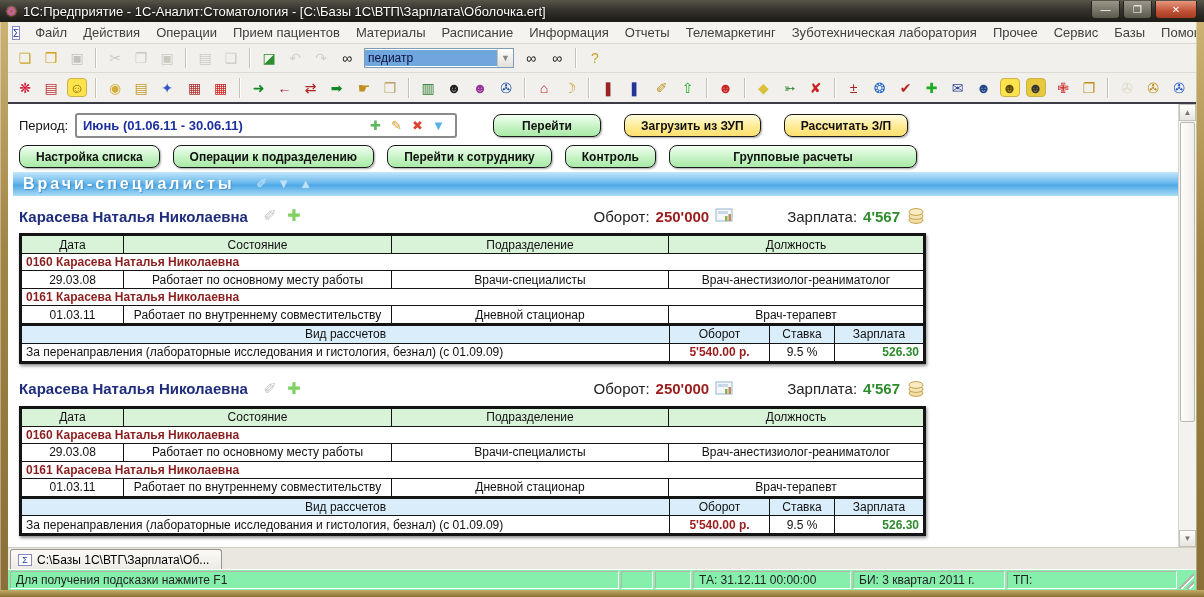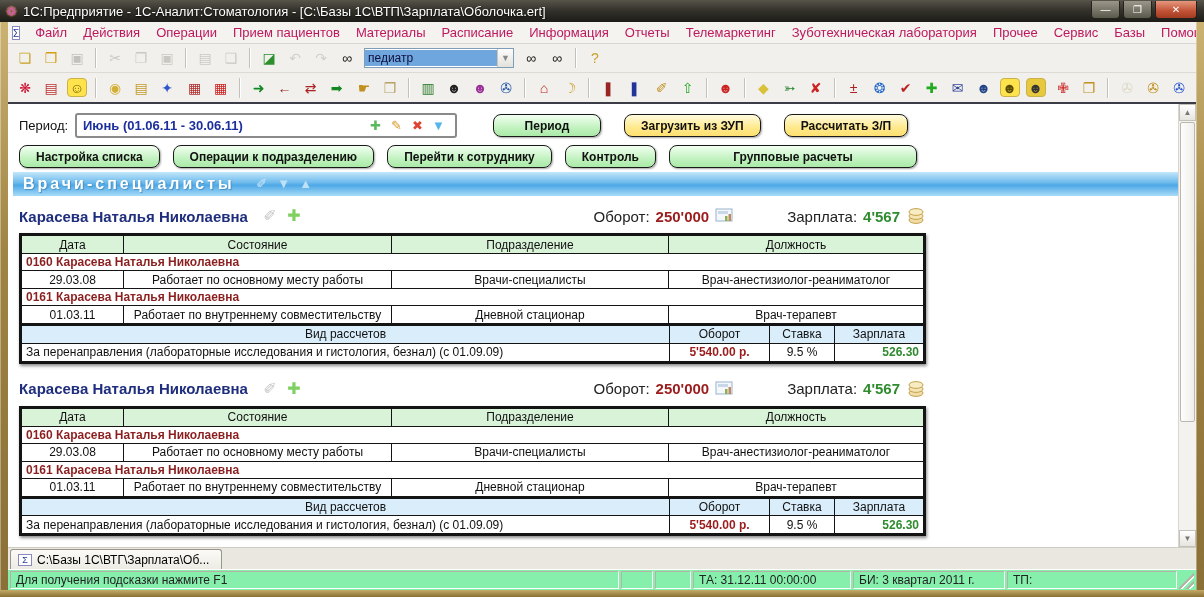--- a/index.html
+++ b/index.html
@@ -27,21 +27,21 @@
   }
   .wbtns .tbi[data-name="close-button"] { width:42px; background:linear-gradient(#e6977e,#c05135 60%,#a23b22); }
   .frame { flex:1; display:flex; min-height:0; }
   .edge { flex:0 0 8px; background:linear-gradient(180deg,#cbb273,#a08443 40%,#8a6f37); box-shadow:inset 1px 0 0 rgba(255,255,255,.35); }
   .edge-bottom { flex:0 0 7px; background:linear-gradient(#c5ab68,#8a6f33); }
   .client { flex:1; display:flex; flex-direction:column; min-width:0; background:#f1f0ec; }
   
   .menubar { height:22px; flex:0 0 22px; background:#f4f3f0; display:flex; align-items:center; padding:0 4px; border-bottom:1px solid #d8d6cf; font-size:13px; }
   .mdicon { width:16px; height:14px; border:1px solid #8a8ac0; background:#fff; color:#223a9a; font-size:10px; line-height:13px; text-align:center; margin-right:8px; }
   .menus { display:flex; gap:2px; flex:1; }
-  .menus .mi { padding:1px 7px; color:#be185d; cursor:default; white-space:nowrap; }
+  .menus .mi { padding:1px 7px; color:#404040; cursor:default; white-space:nowrap; }
   
   .toolbar { display:flex; align-items:center; padding:2px 4px; background:#f1f0ec; border-bottom:1px solid #dcdad2; }
   .tb1 { height:29px; flex:0 0 29px; }
   .tb2 { height:31px; flex:0 0 31px; border-bottom:2px solid #3c3c46; }
   .tbg { display:flex; align-items:center; }
   .tbi {
     display:inline-block; width:24px; height:22px; line-height:22px; text-align:center;
     font-size:14px; margin:0 1px; border-radius:2px; cursor:pointer; background:transparent;
   }
   .tbi.bg { width:20px; height:19px; line-height:19px; margin:0 3px; border-radius:4px; border:1px solid #c9b24a; }
@@ -284,21 +284,21 @@
           <span class="plabel" data-name="period-label">Период:</span>
           <span class="pfield" data-name="period-field">
             <span class="pvalue" data-name="period-value">Июнь (01.06.11 - 30.06.11)</span>
             <span class="tbg">
                 <span class="tbi" data-name="period-add-icon" style="color: rgb(92, 184, 92);">✚</span>
                 <span class="tbi" data-name="period-edit-icon" style="color: rgb(212, 154, 42);">✎</span>
                 <span class="tbi" data-name="period-delete-icon" style="color: rgb(221, 68, 51);">✖</span>
                 <span class="tbi" data-name="period-select-icon" style="color: rgb(85, 181, 232);">▼</span>
               </span>
           </span>
-          <button class="btn green" data-name="print-button">Период</button>
+          <button class="btn green" data-name="print-button">Перейти</button>
           <button class="btn yellow" data-name="load-zup-button">Загрузить из ЗУП</button>
           <button class="btn yellow" data-name="calc-salary-button">Рассчитать З/П</button>
         </div>
 
         <div class="arow" data-name="navigation-buttons">
             <span class="btn green" data-name="action-button">Настройка списка</span>
             <span class="btn green" data-name="action-button">Операции к подразделению</span>
             <span class="btn green" data-name="action-button">Перейти к сотруднику</span>
             <span class="btn green" data-name="action-button">Контроль</span>
             <span class="btn green" data-name="action-button">Групповые расчеты</span>

